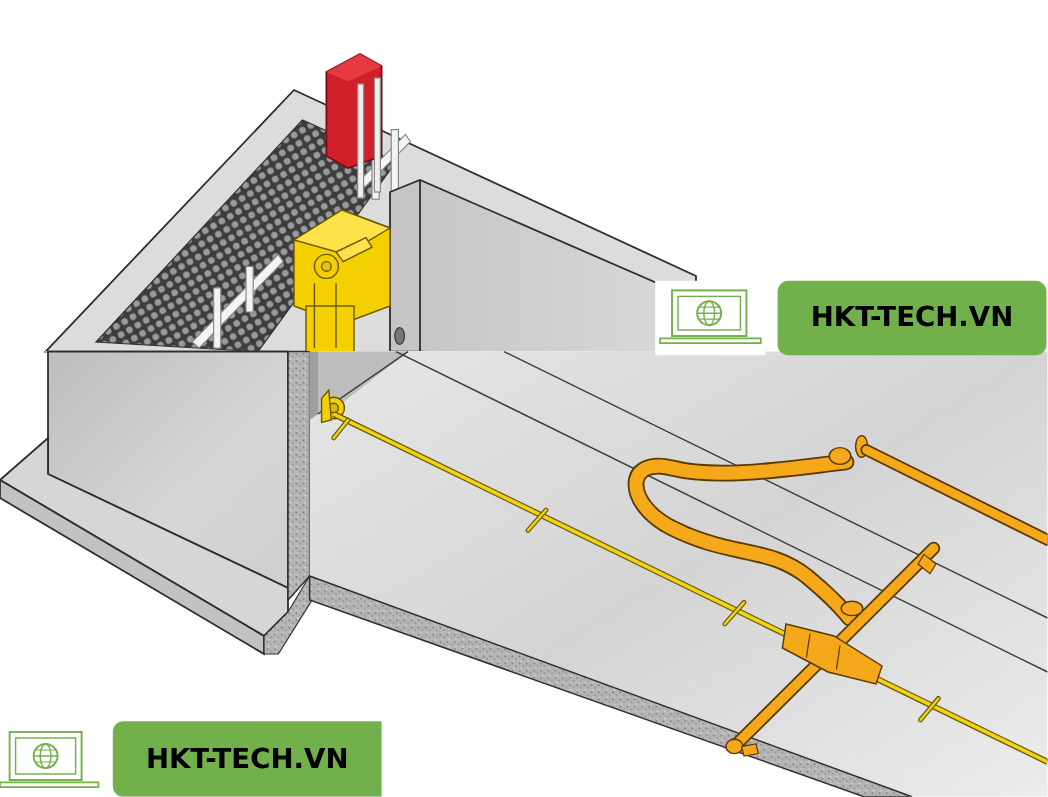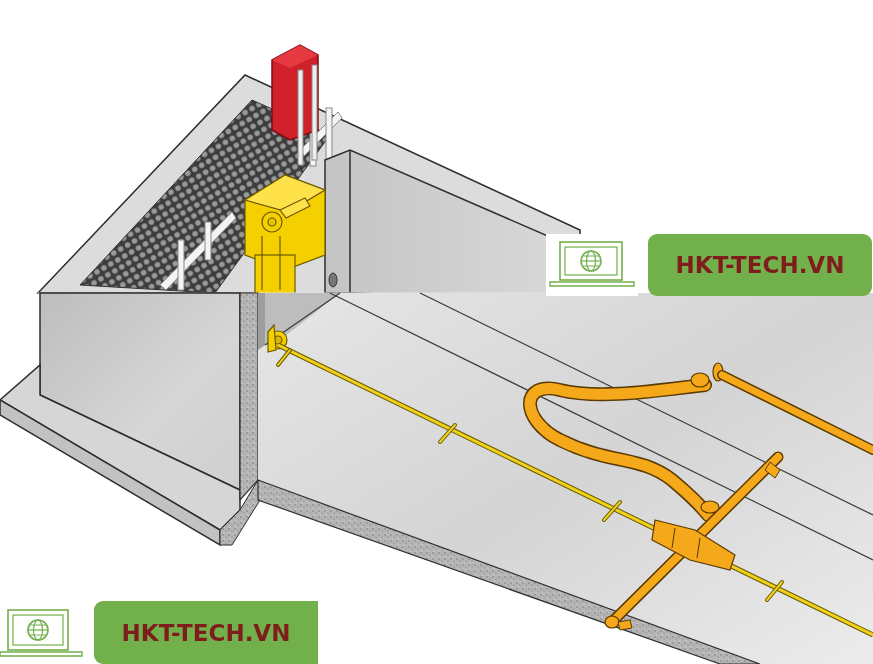--- a/index.html
+++ b/index.html
@@ -1,21 +1,21 @@
 <!DOCTYPE html>
 <html><head>
 <meta charset="utf-8">
 <style>
   html, body { margin: 0; padding: 0; background: #ffffff; }
   body { width: 873px; height: 664px; overflow: hidden; position: relative; font-family: "DejaVu Sans", sans-serif; }
   #scene { position: absolute; left: 0; top: 0; width: 873px; height: 664px; }
   .logo { position: absolute; display: flex; align-items: stretch; }
   .logo .laptop-box { background: #ffffff; display: flex; align-items: center; justify-content: center; }
   .logo .brand {
-    background: #72b04c; color: #7f1d1d; font-family: "DejaVu Sans", sans-serif; font-weight: bold;
+    background: #72b04c; color: #000000; font-family: "DejaVu Sans", sans-serif; font-weight: bold;
     display: flex; align-items: center; justify-content: center; border-radius: 9px 0 0 9px; letter-spacing: 0px;
   }
   #logo-top { left: 546px; top: 234px; height: 62px; }
   #logo-top .laptop-box { width: 92px; }
   #logo-top .brand { width: 224px; margin-left: 10px; font-size: 23px; border-radius: 9px; }
   #logo-bottom { left: 0px; top: 601px; height: 63px; }
   #logo-bottom .laptop-box { width: 84px; }
   #logo-bottom .brand { width: 224px; margin-left: 10px; font-size: 23px; border-radius: 9px 0 0 9px; }
   .faint-mark { position: absolute; left: 620px; top: 28px; color: #fbfbfb; font-size: 44px; font-weight: bold; font-family: "DejaVu Sans", sans-serif; }
 </style>

